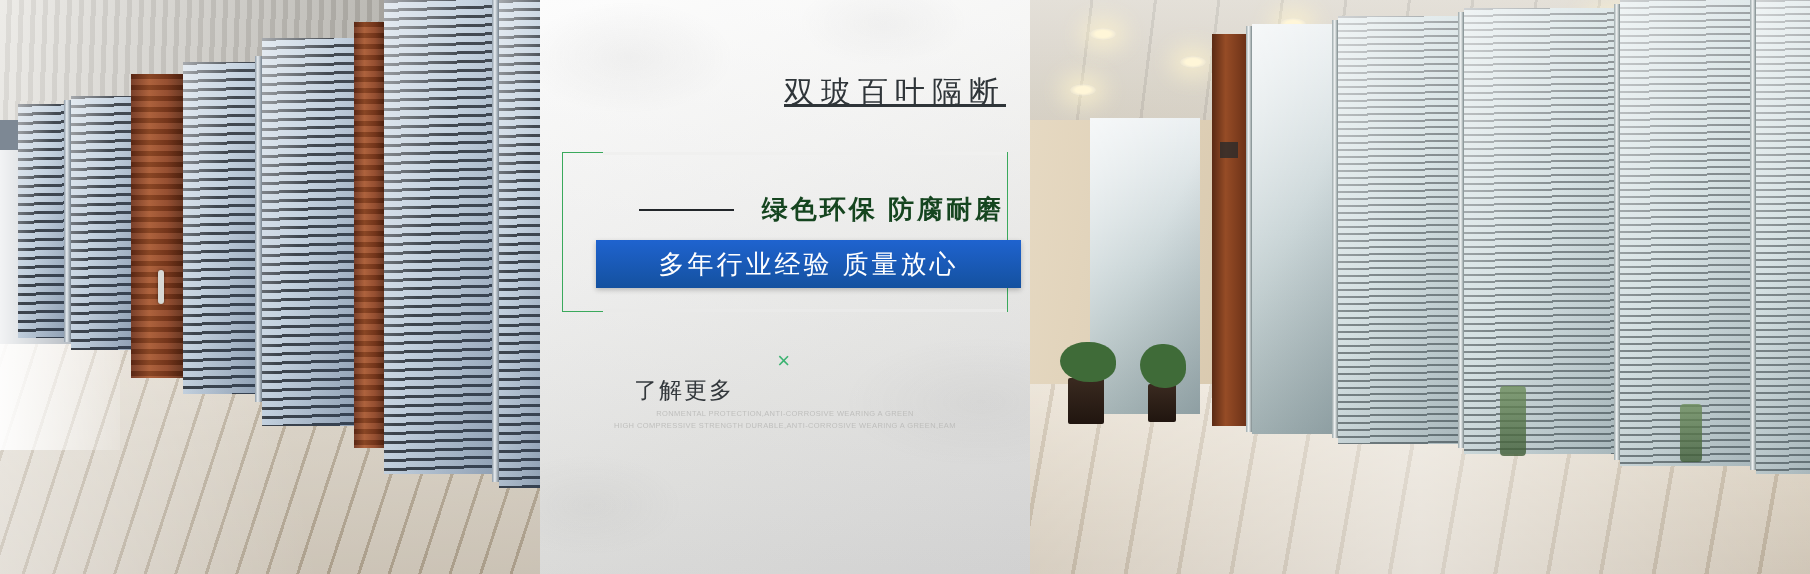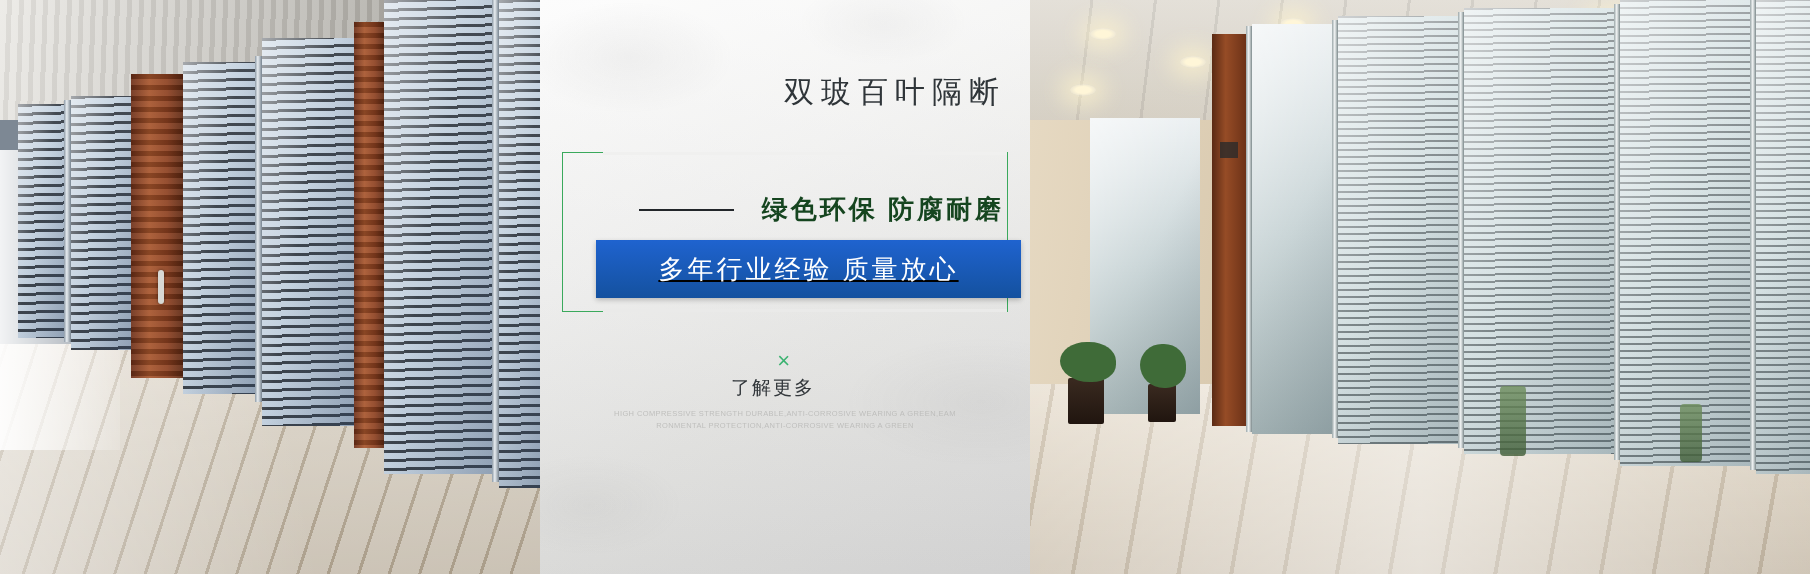--- a/index.html
+++ b/index.html
@@ -49,51 +49,51 @@
       radial-gradient(ellipse 150px 80px at 18% 10%,rgba(120,120,120,.22),transparent 70%),
       radial-gradient(ellipse 120px 60px at 70% 4%,rgba(120,120,120,.18),transparent 70%),
       radial-gradient(ellipse 190px 90px at 90% 70%,rgba(120,120,120,.16),transparent 72%),
       radial-gradient(ellipse 130px 70px at 10% 88%,rgba(130,130,130,.14),transparent 72%);}
   .panel-center .vignette{position:absolute;inset:0;
     background:linear-gradient(180deg,rgba(255,255,255,.35),rgba(0,0,0,.06));}
 
   .ctext{position:absolute;inset:0;z-index:5;}
 
   .kicker{position:absolute;left:0;right:24px;top:72px;text-align:right;
-    font-size:30px;letter-spacing:7px;color:#2f3539;font-weight:400;}
+    font-size:30px;letter-spacing:7px;color:#2f3539;font-weight:400;text-decoration:underline;}
 
   .headline{position:absolute;left:0;right:22px;top:112px;text-align:right;
     font-size:56px;font-weight:700;letter-spacing:1px;color:#14401f;line-height:1.1;
     text-shadow:0 1px 0 rgba(255,255,255,.6);}
 
   .subline-row{position:absolute;left:28px;right:26px;top:192px;
     display:flex;align-items:center;justify-content:flex-end;gap:28px;}
   .subline-rule{width:95px;height:2px;background:#22262a;}
   .subline{font-size:26px;letter-spacing:3px;color:#15451f;font-weight:600;}
 
-  .bluebar{position:absolute;left:56px;right:9px;top:240px;height:58px;
+  .bluebar{position:absolute;left:56px;right:9px;top:240px;height:48px;
     background:linear-gradient(180deg,#1f63cf,#14519f);
     display:flex;align-items:center;justify-content:center;
-    box-shadow:0 2px 5px rgba(0,0,0,.22);text-decoration:underline;}
+    box-shadow:0 2px 5px rgba(0,0,0,.22);}
   .bluebar span{color:#fff;font-size:26px;letter-spacing:3px;font-weight:500;}
 
   .bracket{position:absolute;left:22px;top:152px;width:444px;height:158px;
     border:1px solid #3aa95c;border-left:1px solid #3aa95c;pointer-events:none;z-index:4;}
   .bracket-mask-t{position:absolute;left:40px;top:-1px;width:404px;height:3px;background:#f0f0ef;}
   .bracket-mask-b{position:absolute;left:40px;bottom:-1px;width:404px;height:3px;background:#eaeae9;}
 
   .script{position:absolute;left:0;right:88px;top:300px;text-align:right;
     font-family:"DejaVu Serif","Liberation Serif",serif;font-style:italic;
     font-size:27px;letter-spacing:5px;color:#2e6b3c;opacity:.9;}
 
   .xmark{position:absolute;left:0;right:240px;top:348px;text-align:right;
     font-size:22px;color:#3cb371;font-weight:300;}
 
-  .more{position:absolute;left:13px;right:215px;top:375px;text-align:right;
-    font-size:19px;letter-spacing:2px;color:#33383c;}
+  .more{position:absolute;left:13px;right:215px;top:375px;text-align:center;
+    font-size:23px;letter-spacing:2px;color:#33383c;}
 
   .eng{position:absolute;left:40px;right:40px;top:408px;text-align:center;
     font-size:7.5px;letter-spacing:.4px;color:#b9b9b7;line-height:1.55;opacity:.85;}
 
   
   .panel-right{position:relative;width:780px;height:574px;overflow:hidden;background:#cbb99f;}
   .r-ceiling{position:absolute;left:0;top:0;width:780px;height:150px;
     background:linear-gradient(180deg,#f0ece4,#ded7ca);}
   .r-ceiling:after{content:"";position:absolute;inset:0;
     background:repeating-linear-gradient(97deg,rgba(0,0,0,.05) 0 60px,rgba(0,0,0,.12) 60px 63px);}
@@ -195,22 +195,22 @@
       <div class="bluebar">
         <span>多年行业经验 质量放心</span>
       </div>
 
 
       <div class="xmark">×</div>
 
       <a class="more">了解更多</a>
 
       <div class="eng">
+        <div>RONMENTAL PROTECTION,ANTI-CORROSIVE WEARING A GREEN</div>
         <div>HIGH COMPRESSIVE STRENGTH DURABLE,ANTI-CORROSIVE WEARING A GREEN,EAM</div>
-        <div>RONMENTAL PROTECTION,ANTI-CORROSIVE WEARING A GREEN</div>
       </div>
     </div>
   </div>
 
   <div class="panel-right">
     <div class="r-ceiling"></div>
     <div class="spot" style="left:60px;top:28px;"></div>
     <div class="spot" style="left:150px;top:56px;"></div>
     <div class="spot" style="left:40px;top:84px;"></div>
     <div class="spot" style="left:250px;top:18px;"></div>

